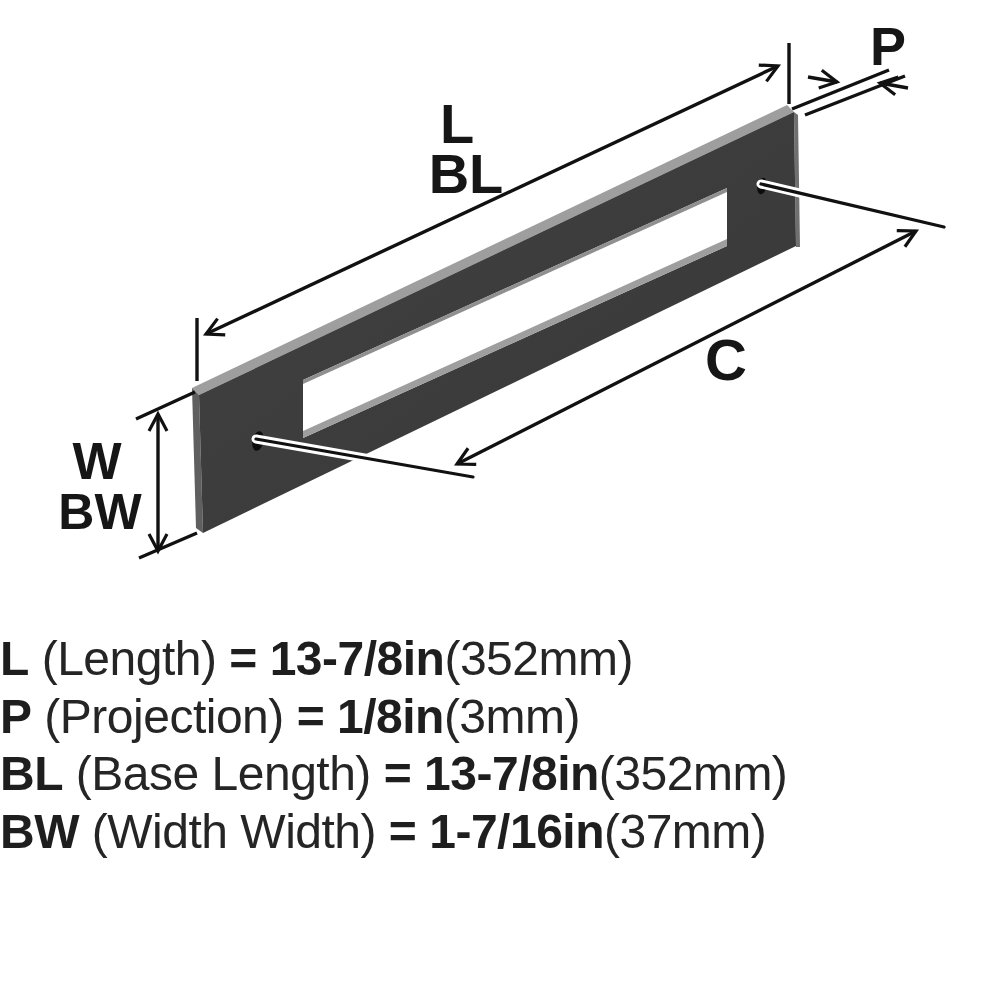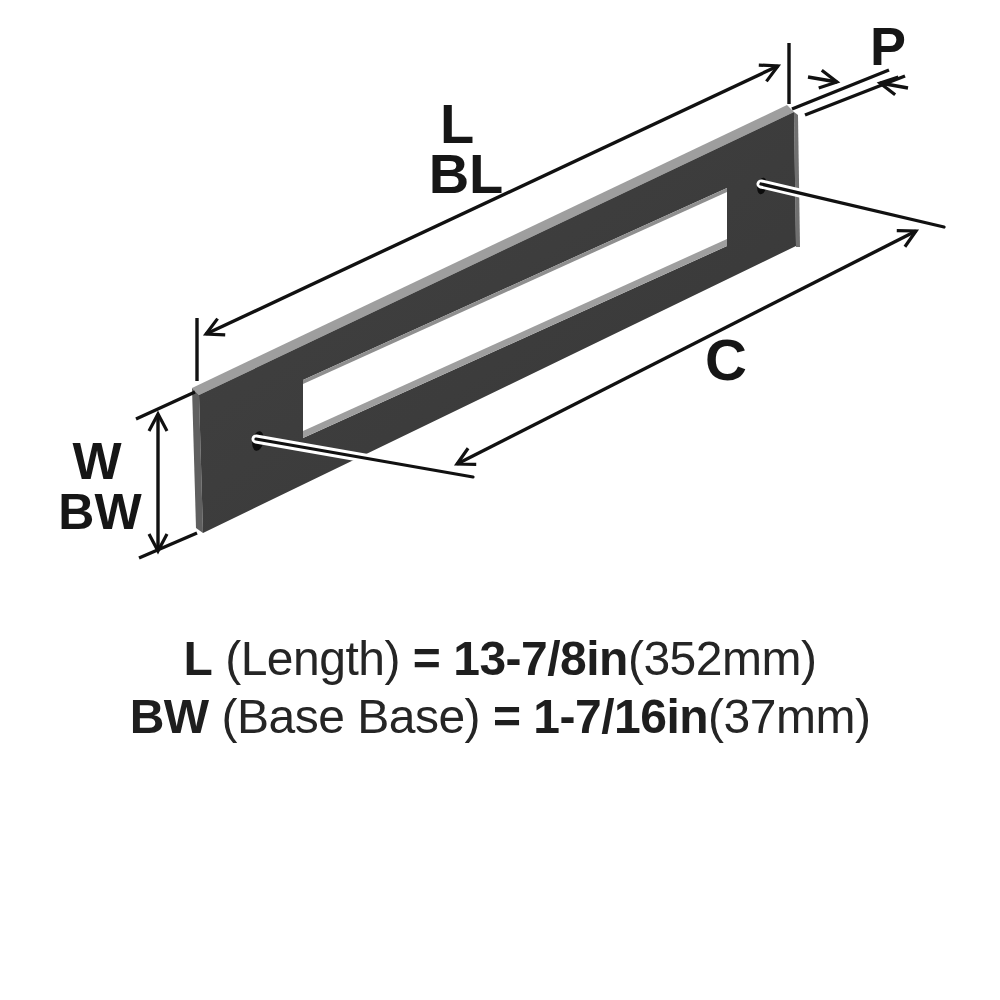--- a/index.html
+++ b/index.html
@@ -15,21 +15,20 @@
     font-weight:700;color:#161616;line-height:1;white-space:nowrap;
   }
   .lbl-L  {left:457px;top:124px;font-size:56px;}
   .lbl-BL {left:466px;top:174px;font-size:56px;}
   .lbl-P  {left:888px;top:46px;font-size:54px;}
   .lbl-C  {left:726px;top:360px;font-size:58px;}
   .lbl-W  {left:97px;top:461px;font-size:52px;}
   .lbl-BW {left:100px;top:512px;font-size:50px;}
   #specs{
     position:absolute;left:0;top:630px;width:1000px;
-    text-align:center;
   }
   .spec-row{
     font-size:48px;line-height:57.5px;white-space:nowrap;color:#1e1e1e;
     letter-spacing:-0.5px;
   }
   .spec-row .b{font-weight:700;}
   .spec-row .r{font-weight:400;color:#252525;}
 </style>
 </head>
 <body>
@@ -96,16 +95,18 @@
 
   <div class="dim-label lbl-L">L</div>
   <div class="dim-label lbl-BL">BL</div>
   <div class="dim-label lbl-P">P</div>
   <div class="dim-label lbl-C">C</div>
   <div class="dim-label lbl-W">W</div>
   <div class="dim-label lbl-BW">BW</div>
 
   <div id="specs">
     <div class="spec-row"><span class="b">L</span> <span class="r">(Length)</span> <span class="b">= 13-7/8in</span><span class="r">(352mm)</span></div>
-    <div class="spec-row"><span class="b">BW</span> <span class="r">(Base Base)</span> <span class="b">= 1-7/16in</span><span class="r">(37mm)</span></div>
+    <div class="spec-row"><span class="b">P</span> <span class="r">(Projection)</span> <span class="b">= 1/8in</span><span class="r">(3mm)</span></div>
+    <div class="spec-row"><span class="b">BL</span> <span class="r">(Base Length)</span> <span class="b">= 13-7/8in</span><span class="r">(352mm)</span></div>
+    <div class="spec-row"><span class="b">BW</span> <span class="r">(Width Width)</span> <span class="b">= 1-7/16in</span><span class="r">(37mm)</span></div>
   </div>
 
 </div>
 
 </body></html>

